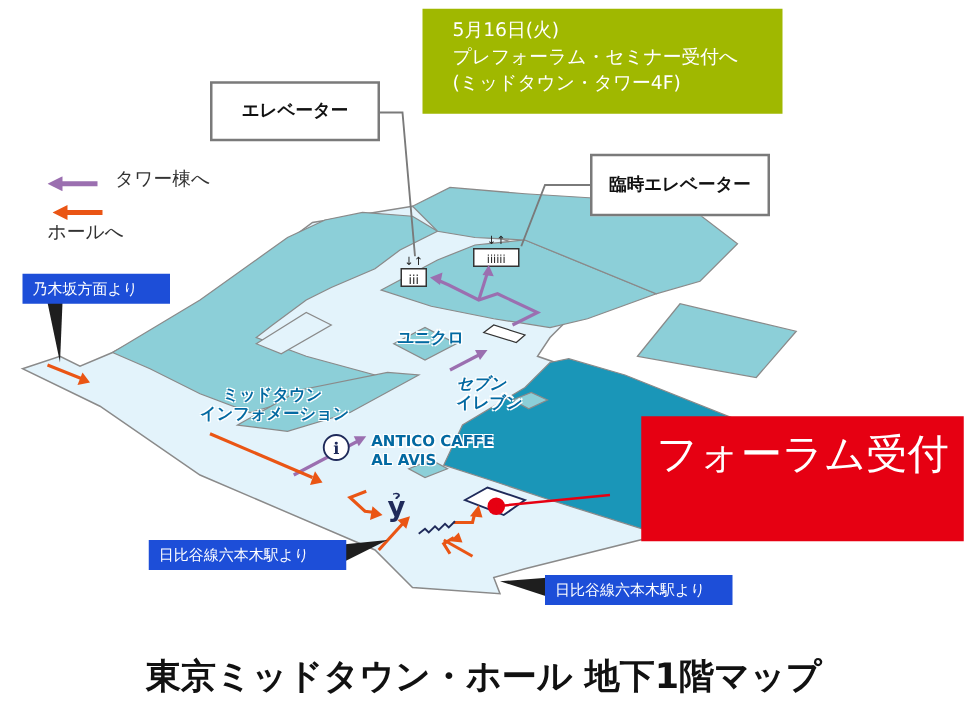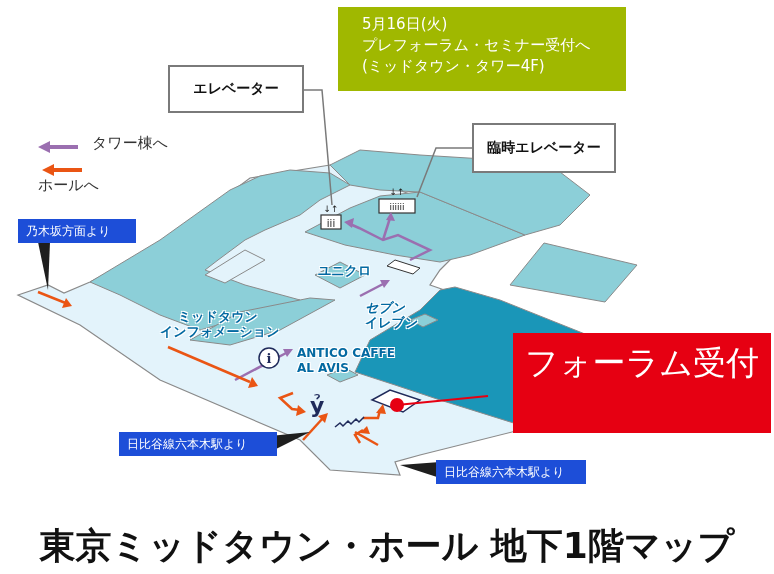--- a/index.html
+++ b/index.html
@@ -21,21 +21,21 @@
   .nogi { left:18px; top:219px; width:118px; }
   .oedo { left:119px; top:432px; width:158px; }
   .hibiya { left:436px; top:460px; width:150px; }
   .map-label { position:absolute; font-weight:bold; color:#0369a1; font-size:13px; line-height:15px;
                text-shadow: -1px -1px 0 #fff, 1px -1px 0 #fff, -1px 1px 0 #fff, 1px 1px 0 #fff; white-space:nowrap; }
   .red-box { left:485px; top:333px; width:258px; height:100px; background:#e60012; color:#fff;
              text-align:center;margin-left:28px; }
   .red-box .t1 { font-size:33px; line-height:44px; margin-top:8px; }
   .red-box .t2 { font-size:20px; line-height:26px; }
   .footer { position:absolute; left:0; top:522px; width:774px; text-align:center;
-            font-size:36px; font-weight:bold; color:#111; letter-spacing:0px; }
+            font-size:28px; font-weight:bold; color:#111; letter-spacing:0px; }
 </style>
 </head>
 <body>
 
 <svg id="map" width="774" height="574" viewBox="0 0 774 574">
 
   <polygon points="18,295 48,285 64,293 90,282 160,245 250,178 330,165 440,205 470,240 440,270 430,285 560,330 600,355 560,420 420,455 395,462 400,475 330,470 300,440 160,380 80,325" fill="#e3f3fb" stroke="#8a8a8a" stroke-width="1.2"></polygon>
 
   <polygon points="90,282 160,240 230,190 260,176 290,170 330,173 350,185 320,200 300,215 265,230 245,240 218,260 205,270 245,285 300,300 270,310 235,320 200,330 160,315 120,295" fill="#8ccfd8" stroke="#8a8a8a" stroke-width="1"></polygon>
 

